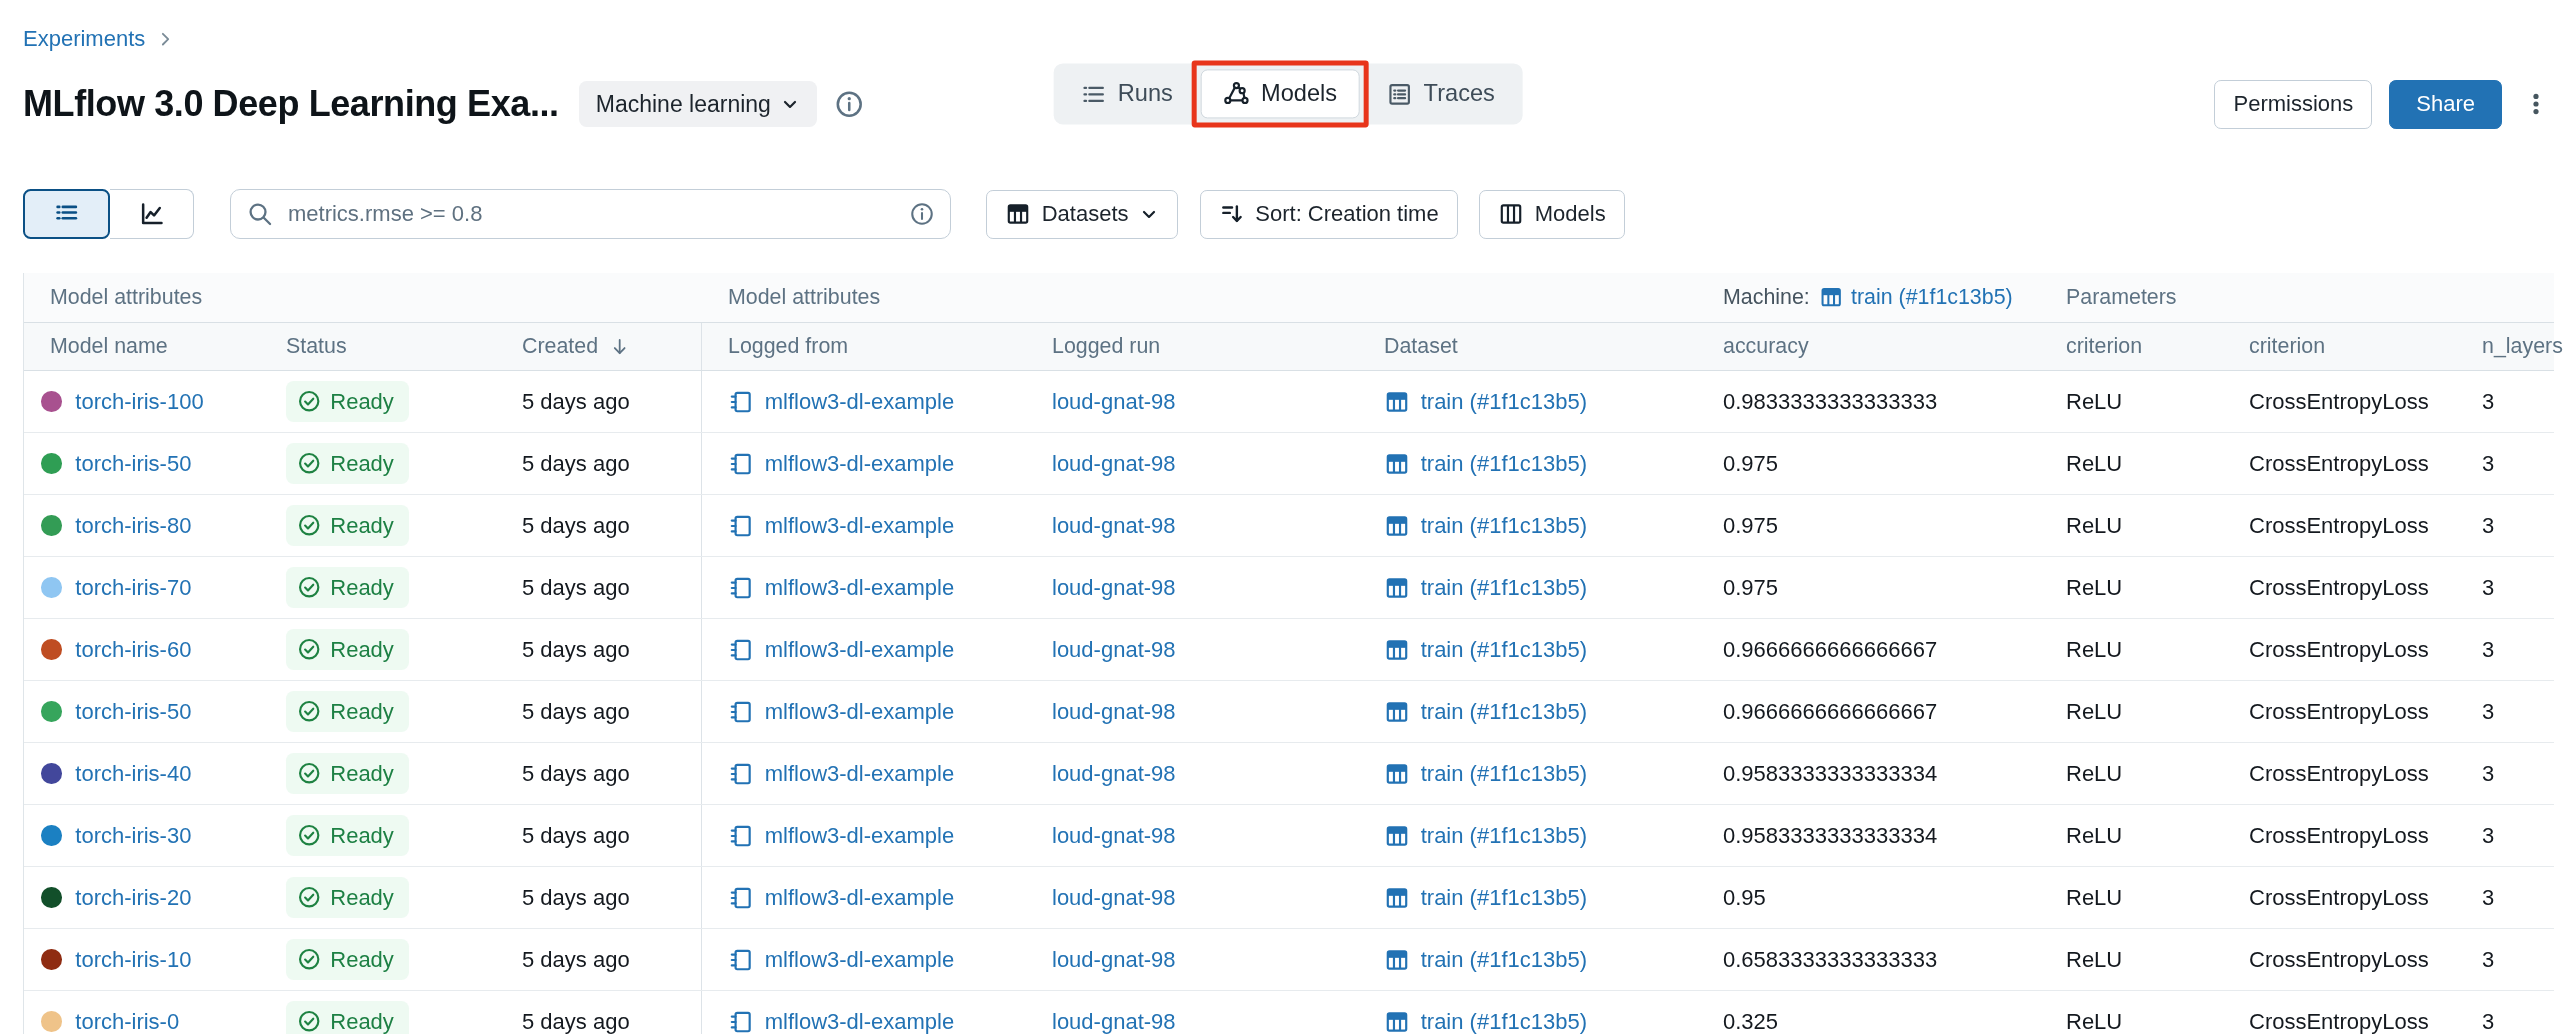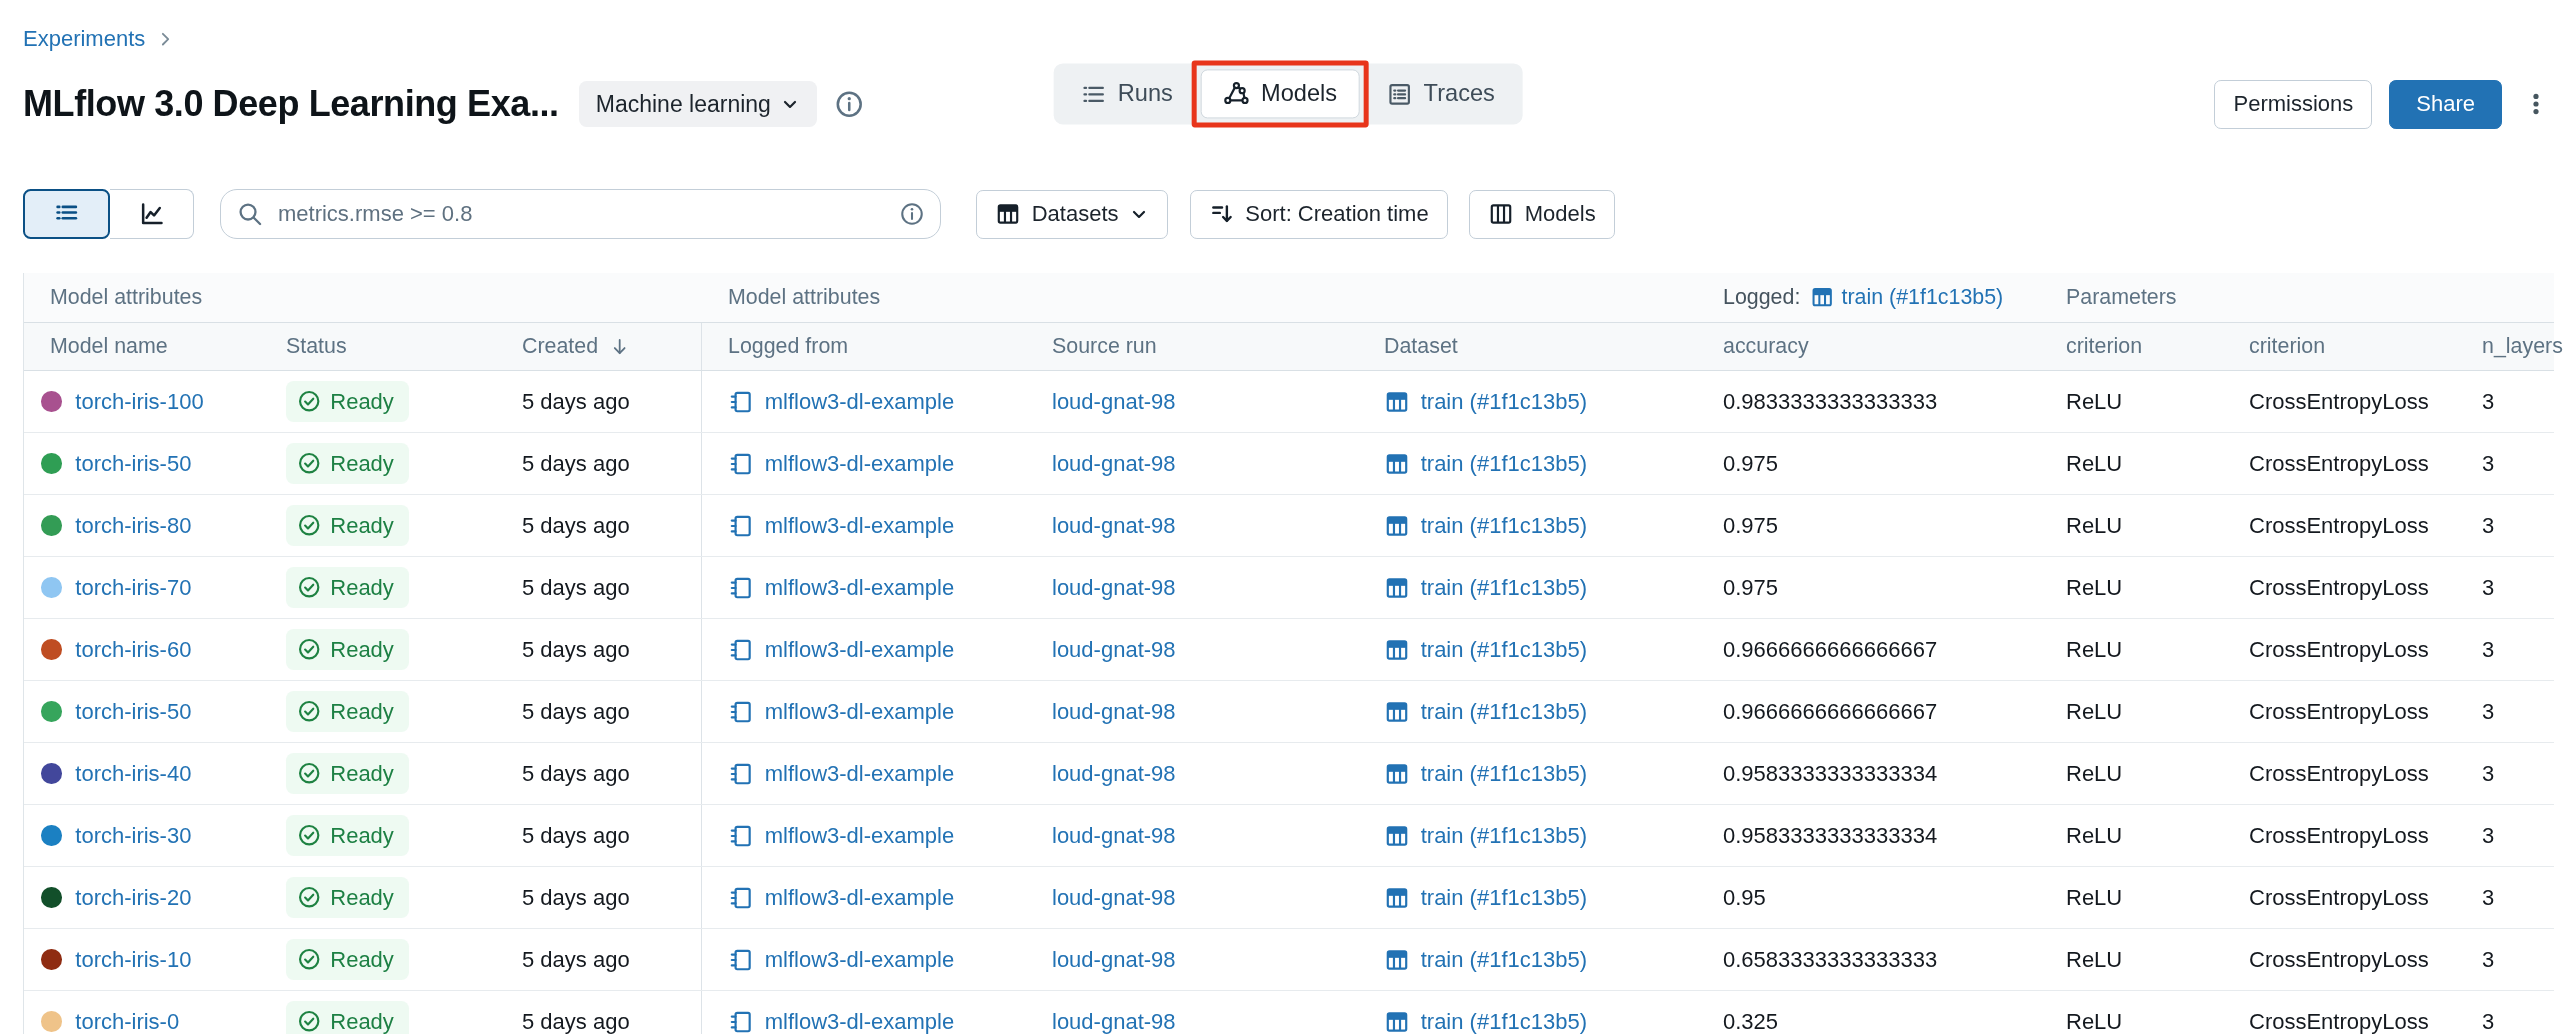--- a/index.html
+++ b/index.html
@@ -29,21 +29,21 @@
   .btn{display:inline-flex;align-items:center;gap:10.7px;height:49px;border-radius:6.9px;font-size:22px;cursor:pointer;background:#fff;border:1.1px solid #c3ced8;color:#1c242c;padding:0 18px;white-space:nowrap;}
   .btn.primary{background:#2272B4;border-color:#2272B4;color:#fff;font-weight:500;padding:0 26px;}
   .kebab{display:flex;align-items:center;justify-content:center;width:34px;height:49px;cursor:pointer;color:#46565f;}
 
   
   .toolbar{display:flex;align-items:center;padding:0 23px;margin-top:53px;height:50px;}
   .view-toggle{display:flex;width:171px;height:50px;box-sizing:border-box;}
   .vt-btn{flex:1;display:flex;align-items:center;justify-content:center;box-sizing:border-box;cursor:pointer;background:#fff;}
   .vt-btn.selected{background:#e3eef8;border:2.3px solid #0b5085;border-radius:7.6px;color:#0a4f85;z-index:1;}
   .vt-btn.plain{border:1.1px solid #c3ced8;border-left:none;border-radius:0 7.6px 7.6px 0;color:#16202a;}
-  .search-box{margin-left:26px;width:721px;height:50px;box-sizing:border-box;border:1.1px solid #c3ced8;border-radius:17px;display:flex;align-items:center;padding:0 15.3px;gap:12.2px;background:#fff;}
+  .search-box{margin-left:36px;width:721px;height:50px;box-sizing:border-box;border:1.1px solid #c3ced8;border-radius:10px;display:flex;align-items:center;padding:0 15.3px;gap:12.2px;background:#fff;}
   .search-box input{flex:1;border:none;outline:none;font-size:22px;color:#1c242c;font-family:inherit;background:transparent;}
   .search-box input::placeholder{color:#5f7180;opacity:1;}
   .search-box svg{color:#5d7283;flex:none;}
   .tool-btn{margin-left:21.4px;}
   .tool-btn:first-of-type{margin-left:35px;}
   .tool-btn svg{color:#16202a;}
 
   
   .table{margin:34px 0 0 23px;width:2530px;border-left:1.5px solid #dfe5e9;}
   .grid{display:grid;grid-template-columns:236px 236px 206px 324px 332px 339px 343px 183px 233px 1fr;}
@@ -240,21 +240,21 @@
       <span>Models</span>
     </button>
   </div>
 
   <div class="table">
 
     <div class="grid group-row">
       <div class="group-cell g1">Model attributes</div>
       <div class="group-cell g2">Model attributes</div>
       <div class="group-cell g3">
-        <span class="ds-label">Logged:</span>
+        <span class="ds-label">Machine:</span>
         <a>
           <span>
             <svg width="24.4" height="24.4" viewBox="0 0 24 24" fill="none" stroke="currentColor" stroke-width="2">
                 <rect x="3.5" y="4" width="17" height="16" rx="1.5"></rect>
                 <line x1="3.5" y1="9" x2="20.5" y2="9"></line>
                 <line x1="9.2" y1="9" x2="9.2" y2="20"></line>
                 <line x1="14.8" y1="9" x2="14.8" y2="20"></line>
                 <rect x="3.5" y="4" width="17" height="5" fill="currentColor" stroke="none"></rect>
               </svg>
           </span>
@@ -270,21 +270,21 @@
       <div class="hcell col-divider">
         <span>Created</span>
         <span>
           <svg width="21.4" height="21.4" viewBox="0 0 24 24" fill="none" stroke="currentColor" stroke-width="2" stroke-linecap="round" stroke-linejoin="round">
               <line x1="12" y1="4.5" x2="12" y2="19"></line>
               <path d="M6.5 13.5l5.5 5.8 5.5-5.8"></path>
             </svg>
         </span>
       </div>
       <div class="hcell">Logged from</div>
-      <div class="hcell">Source run</div>
+      <div class="hcell">Logged run</div>
       <div class="hcell">Dataset</div>
       <div class="hcell">accuracy</div>
       <div class="hcell">criterion</div>
       <div class="hcell">criterion</div>
       <div class="hcell">n_layers</div>
     </div>
 
     <div>
         <div class="grid trow">
     <div class="cell name-cell">

